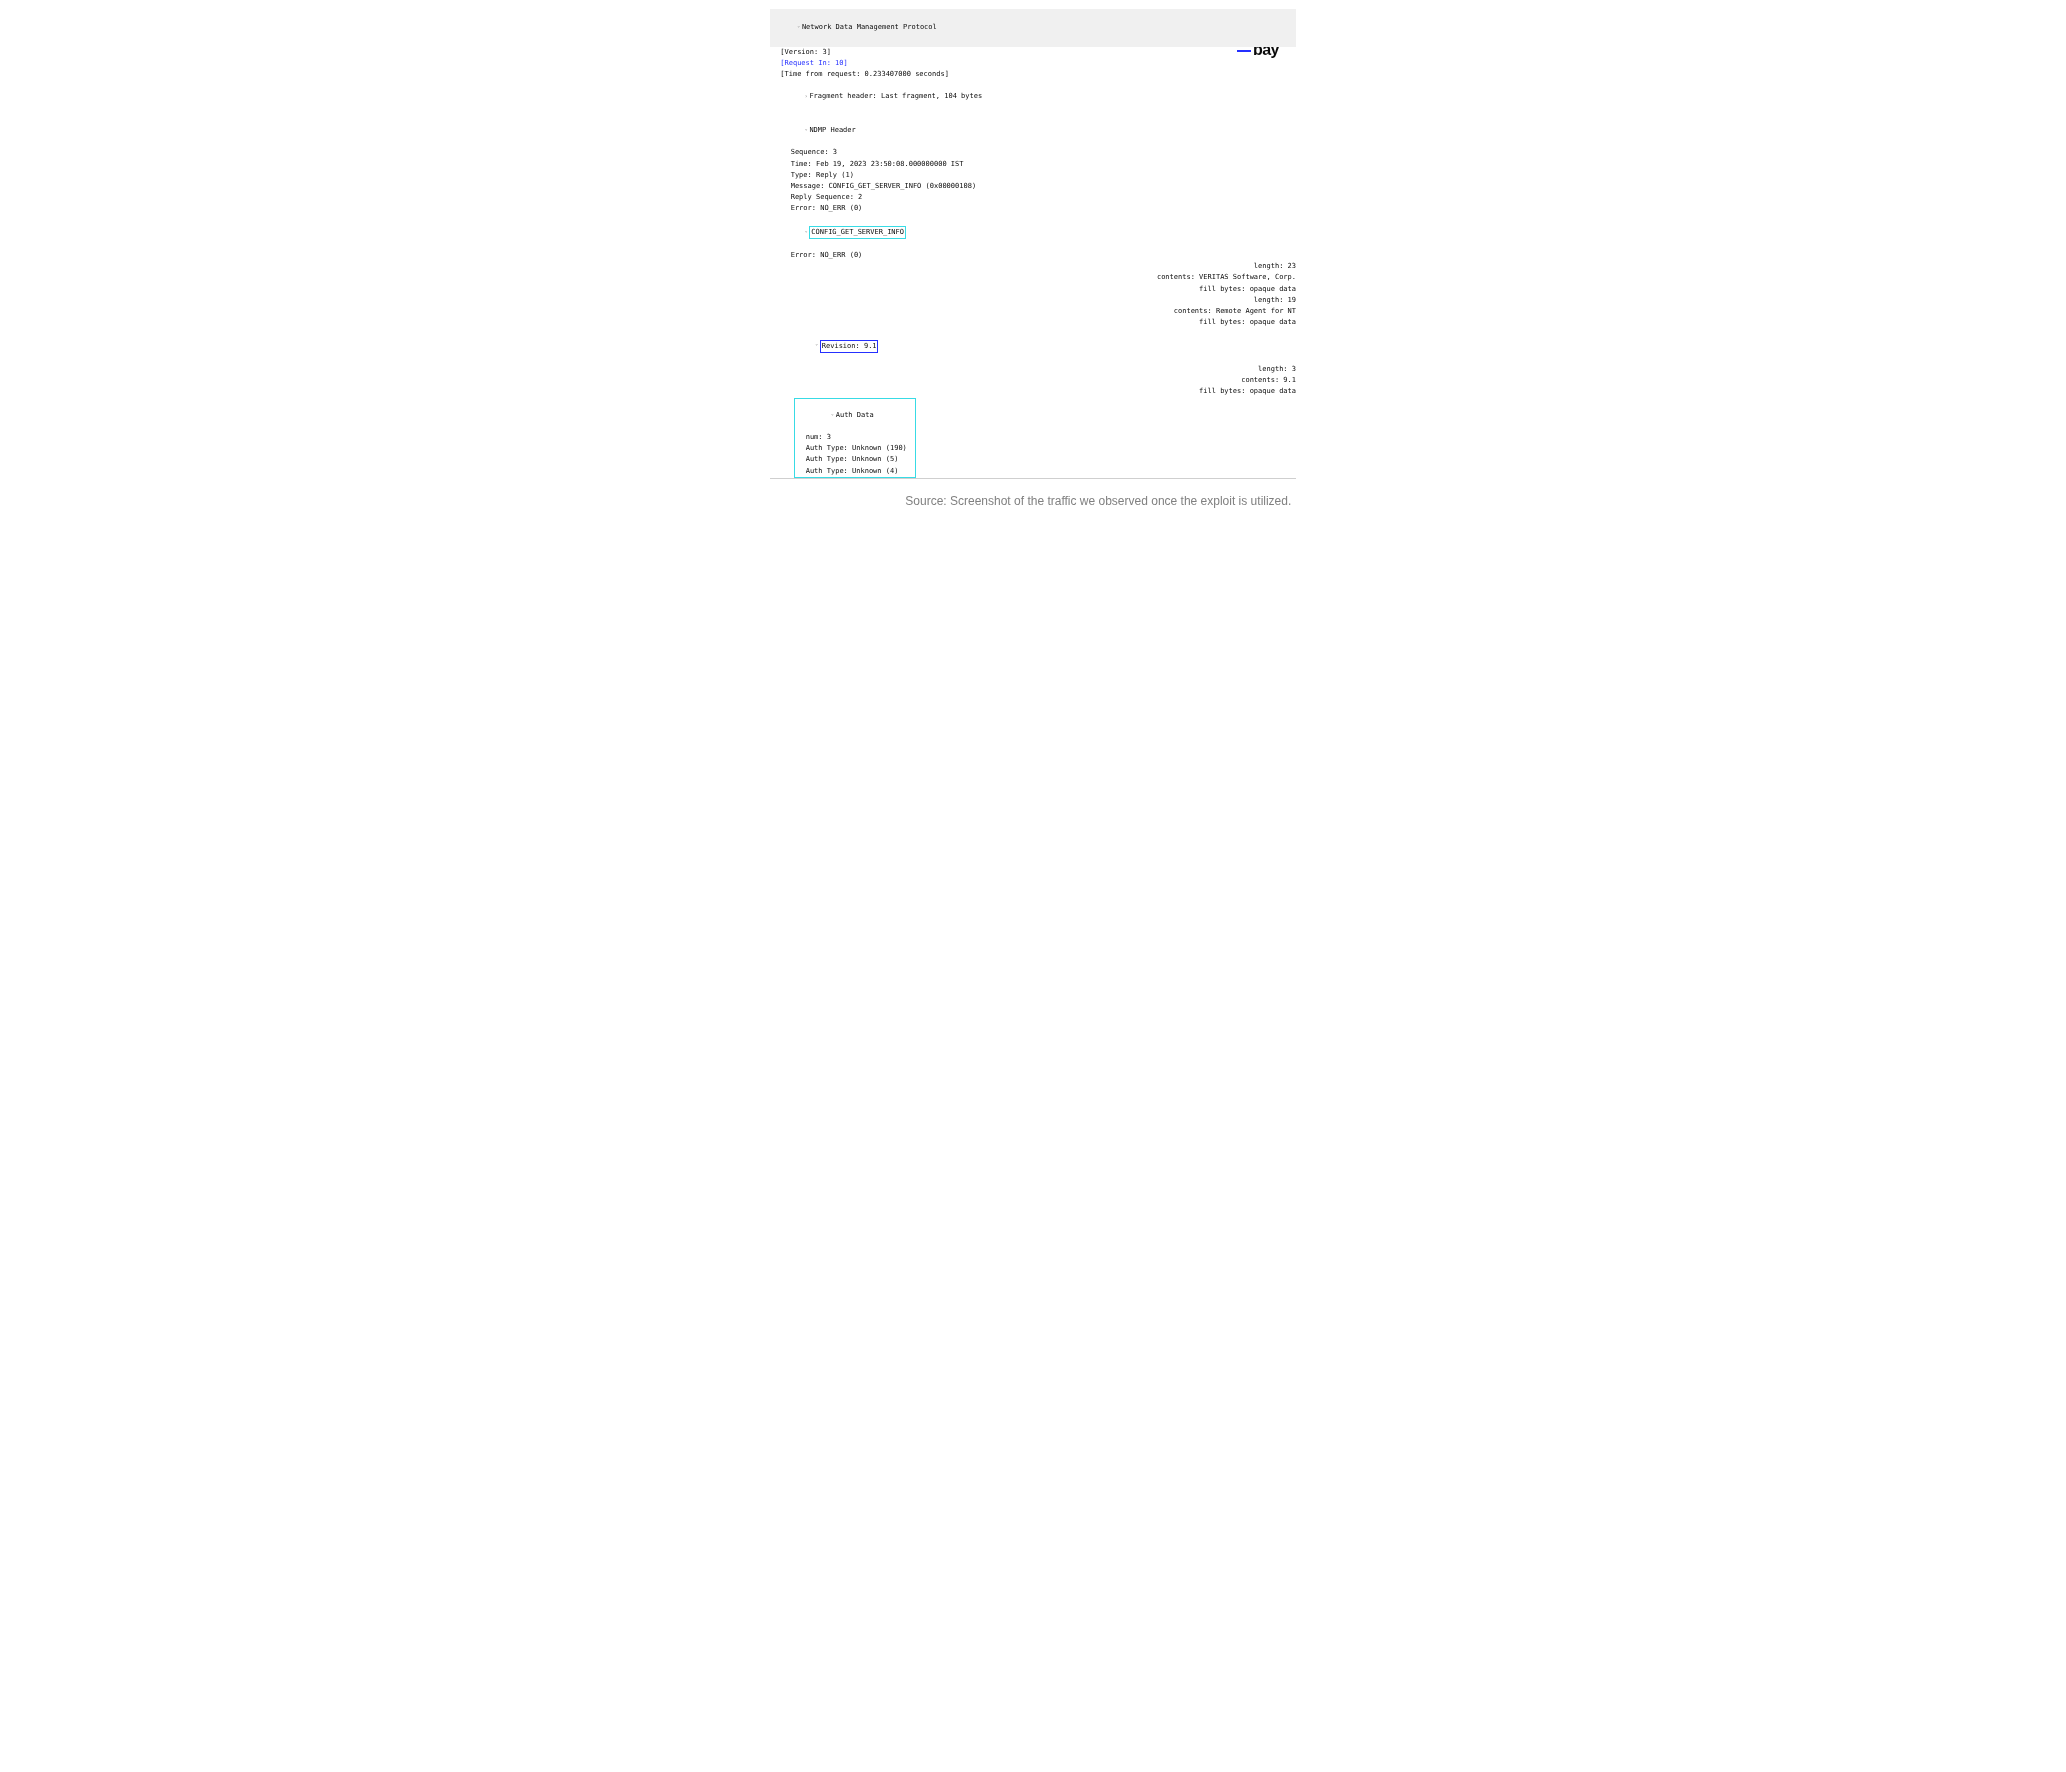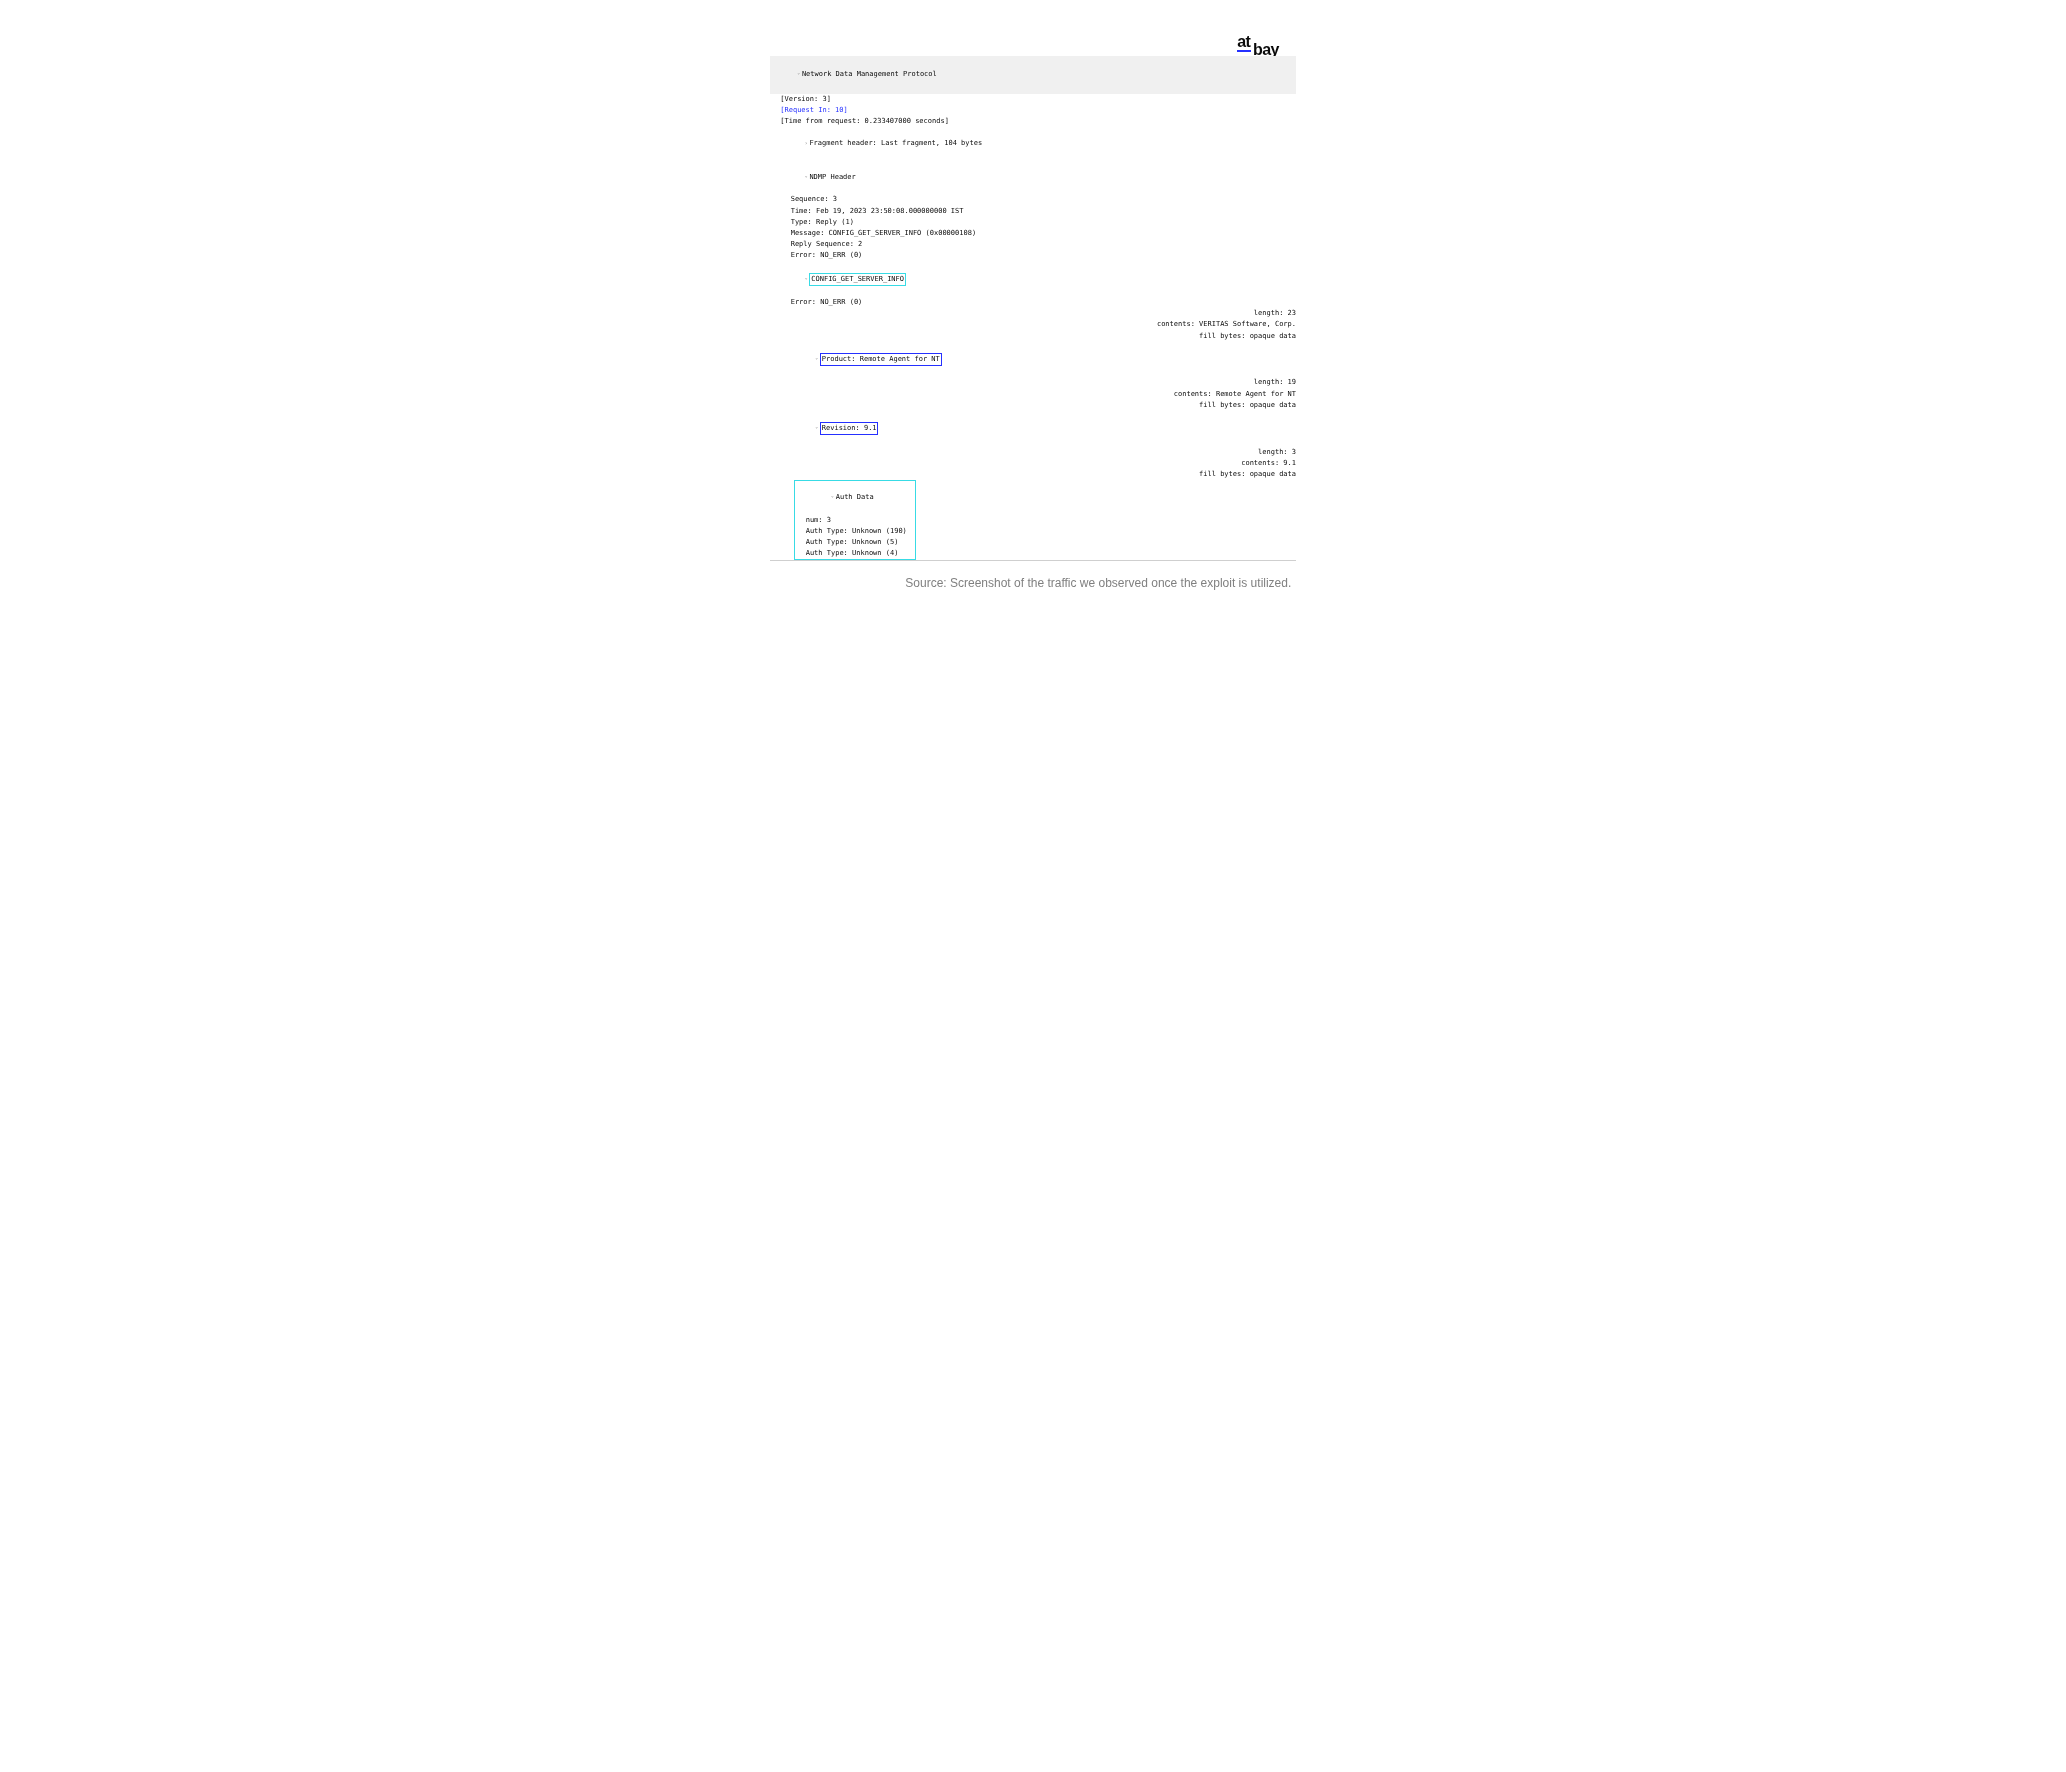--- a/index.html
+++ b/index.html
@@ -48,21 +48,20 @@
   .logo .bay {
     font-size: 16px;
     letter-spacing: -0.5px;
     display: inline-block;
     color: #0a0a0a;
     margin-left: 2.8px;
     position: relative;
     top: 8.5px;
   }
   .tree-root {
-    margin-top: 47px;
     border-bottom: 0.5px solid #cfcfcf;
     padding-bottom: 0;
   }
   .header-bar {
     background: #f0f0f0;
     padding: 1.9px 3.8px 1.9px 1.9px;
   }
   .row {
     position: relative;
     padding-left: 0;
@@ -148,23 +147,20 @@
 
     <div class="row lvl1b">
       <span class="arrow expanded"></span><span class="hl-box hl-cyan">CONFIG_GET_SERVER_INFO</span>
     </div>
     <div class="row lvl2"><span>Error: NO_ERR (0)</span></div>
 
     <div class="row lvl3"><span>length: 23</span></div>
     <div class="row lvl3"><span>contents: VERITAS Software, Corp.</span></div>
     <div class="row lvl3"><span>fill bytes: opaque data</span></div>
 
-    <div class="row lvl2b">
-      <span class="arrow expanded"></span><span class="hl-box hl-blue">Product: Remote Agent for NT</span>
-    </div>
     <div class="row lvl3"><span>length: 19</span></div>
     <div class="row lvl3"><span>contents: Remote Agent for NT</span></div>
     <div class="row lvl3"><span>fill bytes: opaque data</span></div>
 
     <div class="row lvl2b">
       <span class="arrow expanded"></span><span class="hl-box hl-blue">Revision: 9.1</span>
     </div>
     <div class="row lvl3"><span>length: 3</span></div>
     <div class="row lvl3"><span>contents: 9.1</span></div>
     <div class="row lvl3"><span>fill bytes: opaque data</span></div>

